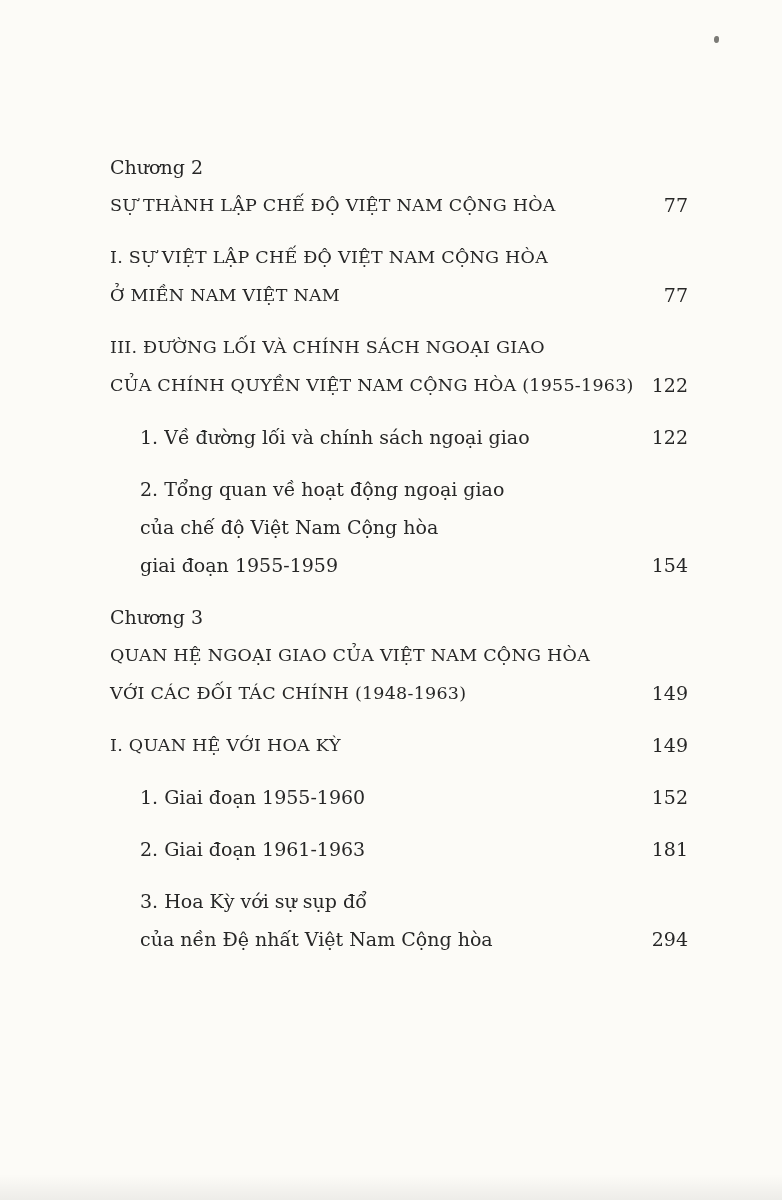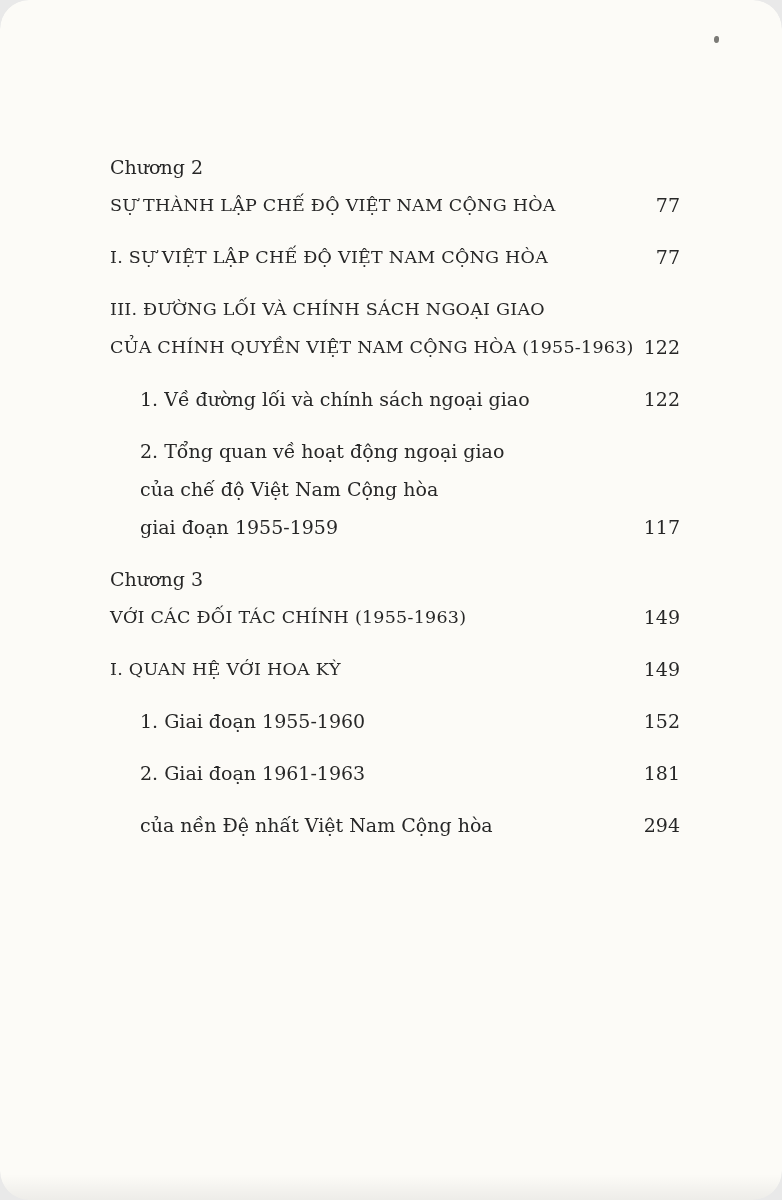--- a/index.html
+++ b/index.html
@@ -1,15 +1,15 @@
 <!DOCTYPE html>
 <html><head>
 <meta charset="utf-8">
 <style>
-  * { margin: 0; padding: 0; box-sizing: border-box; border-radius: 29px; }
+  * { margin: 0; padding: 0; box-sizing: border-box; }
   html, body { width: 782px; height: 1200px; }
   body { background: #e9e9e9; font-family: "DejaVu Serif", "Liberation Serif", serif; }
 
   .page {
     position: relative;
     width: 782px;
     height: 1200px;
     background: #fcfbf7;
     color: #272727;
     overflow: hidden;
@@ -49,21 +49,21 @@
     color: #272727;
   }
   .line.caps {
     font-size: 17.5px;
     letter-spacing: 0.25px;
   }
   .indent-1 .lines { padding-left: 30px; }
 
   .pagenum {
     position: absolute;
-    right: 8px;
+    right: 0;
     bottom: 0;
     line-height: 38px;
     font-size: 19px;
     color: #272727;
   }
 </style>
 </head>
 <body>
 
 <div class="page">
@@ -75,20 +75,21 @@
       <div class="lines">
         <div class="line">Chương 2</div>
         <div class="line caps">SỰ THÀNH LẬP CHẾ ĐỘ VIỆT NAM CỘNG HÒA</div>
       </div>
       <div class="pagenum">77</div>
     </div>
 
     <div class="entry indent-0">
       <div class="lines">
         <div class="line caps">I. SỰ VIỆT LẬP CHẾ ĐỘ VIỆT NAM CỘNG HÒA</div>
+        <div class="line caps">Ở MIỀN NAM VIỆT NAM</div>
       </div>
       <div class="pagenum">77</div>
     </div>
 
 
     <div class="entry indent-0">
       <div class="lines">
         <div class="line caps">III. ĐƯỜNG LỐI VÀ CHÍNH SÁCH NGOẠI GIAO</div>
         <div class="line caps">CỦA CHÍNH QUYỀN VIỆT NAM CỘNG HÒA (1955-1963)</div>
       </div>
@@ -101,27 +102,28 @@
       </div>
       <div class="pagenum">122</div>
     </div>
 
     <div class="entry indent-1">
       <div class="lines">
         <div class="line">2. Tổng quan về hoạt động ngoại giao</div>
         <div class="line">của chế độ Việt Nam Cộng hòa</div>
         <div class="line">giai đoạn 1955-1959</div>
       </div>
-      <div class="pagenum">117</div>
+      <div class="pagenum">154</div>
     </div>
 
     <div class="entry indent-0">
       <div class="lines">
         <div class="line">Chương 3</div>
-        <div class="line caps">VỚI CÁC ĐỐI TÁC CHÍNH (1955-1963)</div>
+        <div class="line caps">QUAN HỆ NGOẠI GIAO CỦA VIỆT NAM CỘNG HÒA</div>
+        <div class="line caps">VỚI CÁC ĐỐI TÁC CHÍNH (1948-1963)</div>
       </div>
       <div class="pagenum">149</div>
     </div>
 
     <div class="entry indent-0">
       <div class="lines">
         <div class="line caps">I. QUAN HỆ VỚI HOA KỲ</div>
       </div>
       <div class="pagenum">149</div>
     </div>
@@ -135,19 +137,20 @@
 
     <div class="entry indent-1">
       <div class="lines">
         <div class="line">2. Giai đoạn 1961-1963</div>
       </div>
       <div class="pagenum">181</div>
     </div>
 
     <div class="entry indent-1">
       <div class="lines">
+        <div class="line">3. Hoa Kỳ với sự sụp đổ</div>
         <div class="line">của nền Đệ nhất Việt Nam Cộng hòa</div>
       </div>
       <div class="pagenum">294</div>
     </div>
 
   </div>
 </div>
 
 </body></html>

